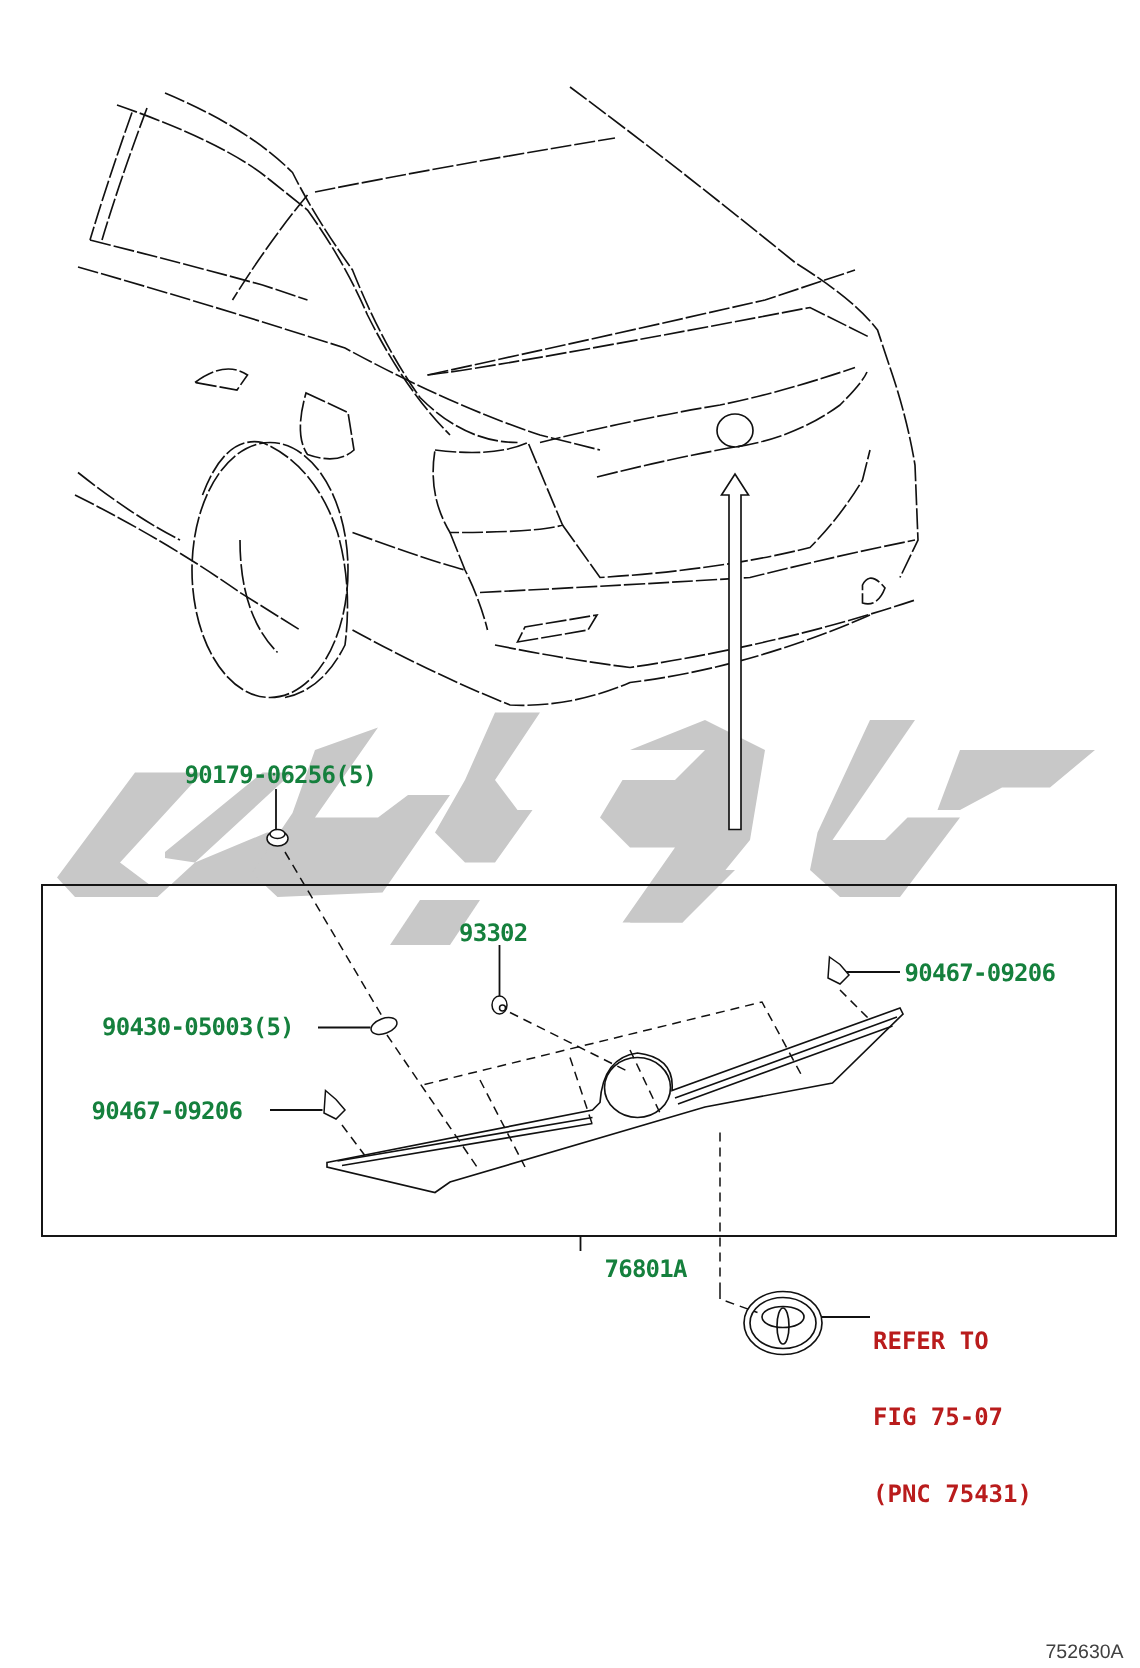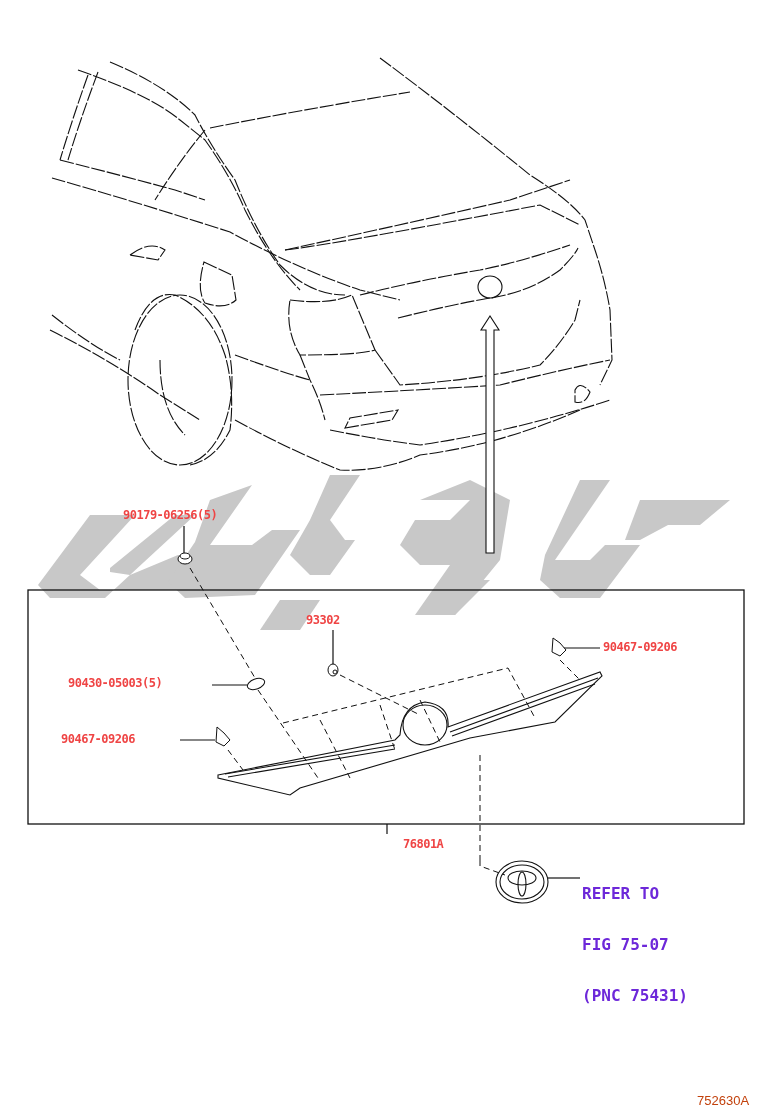--- a/index.html
+++ b/index.html
@@ -1,20 +1,20 @@
 <!DOCTYPE html>
 <html><head>
 <meta charset="utf-8">
 <style>
   html, body { margin:0; padding:0; background:#ffffff; }
   body { width:760px; height:1112px; position:relative; overflow:hidden; font-family:"DejaVu Sans Mono", monospace; }
   .canvas { position:absolute; left:0; top:0; width:760px; height:1112px; }
-  .lbl { position:absolute; font-family:"DejaVu Sans Mono", monospace; font-weight:bold; font-size:12px; color:#ef4444; white-space:nowrap; letter-spacing:-0.5px; line-height:1;text-align:center; }
-  .ref { position:absolute; font-family:"DejaVu Sans Mono", monospace; font-weight:bold; font-size:16px; color:#6d28d9; line-height:17px; white-space:pre; }
-  .figno { position:absolute; font-family:"Liberation Sans", sans-serif; font-size:13px; color:#c2410c; }
+  .lbl { position:absolute; font-family:"DejaVu Sans Mono", monospace; font-weight:bold; font-size:16px; color:#15803d; white-space:nowrap; letter-spacing:-0.5px; line-height:1;text-align:center; }
+  .ref { position:absolute; font-family:"DejaVu Sans Mono", monospace; font-weight:bold; font-size:16px; color:#b91c1c; line-height:17px; white-space:pre; }
+  .figno { position:absolute; font-family:"Liberation Sans", sans-serif; font-size:13px; color:#404040; }
 </style>
 </head>
 <body>
 
 <svg class="canvas" viewBox="0 0 760 1112" xmlns="http://www.w3.org/2000/svg">
 
   <g fill="#c8c8c8">
     <polygon points="90,515 135,515 80,575 100,590 205,590 230,555 178,555 130,575 110,572 110,568 175,515 195,515 105,598 50,598 38,585"></polygon>
     <polygon points="210,500 252,485 210,545 252,545 272,530 300,530 255,595 185,598 168,582 195,542"></polygon>
     <polygon points="330,475 360,475 330,520 345,540 355,540 330,575 310,575 290,555 310,520"></polygon>

